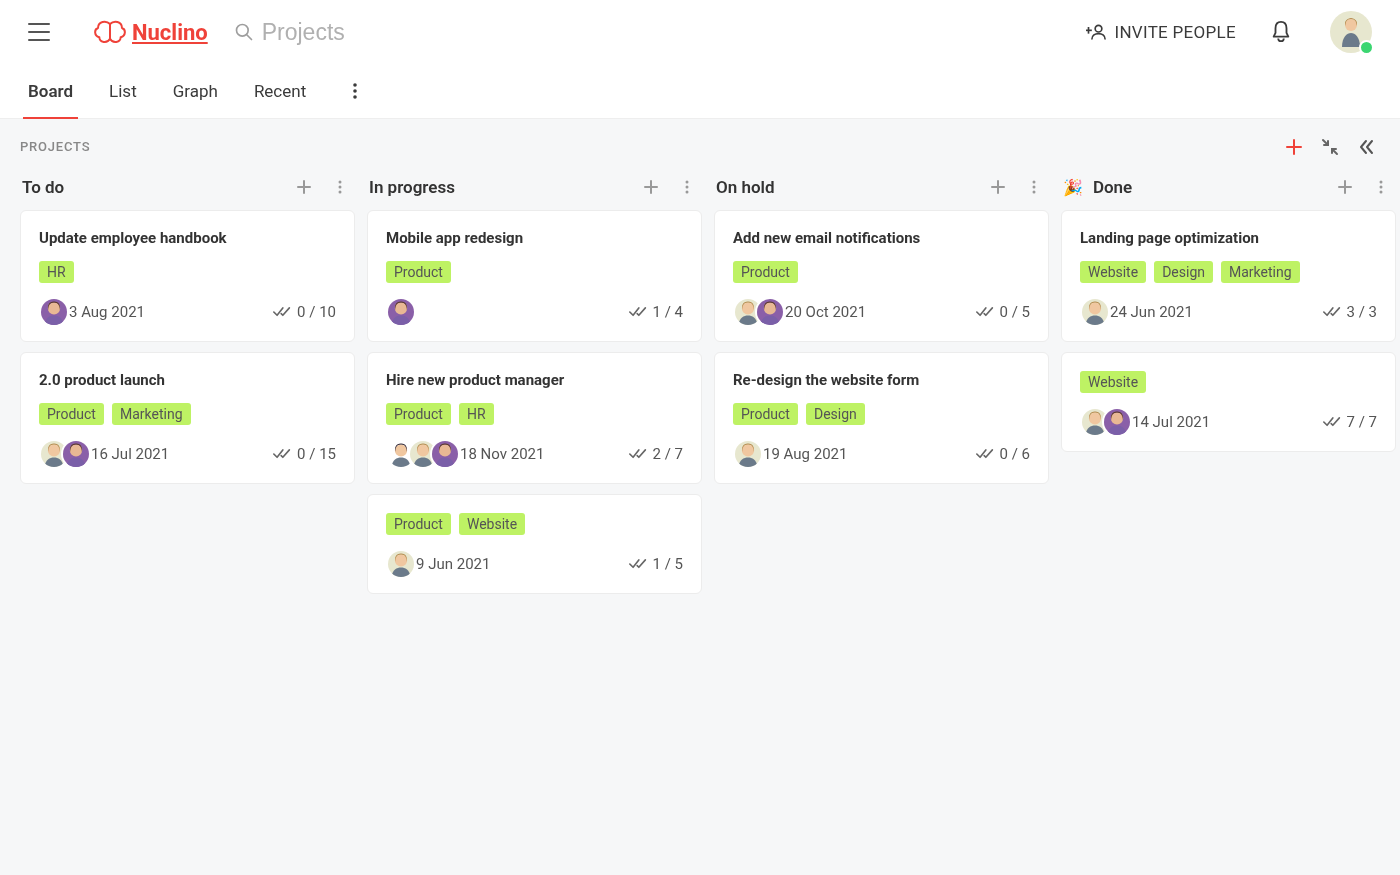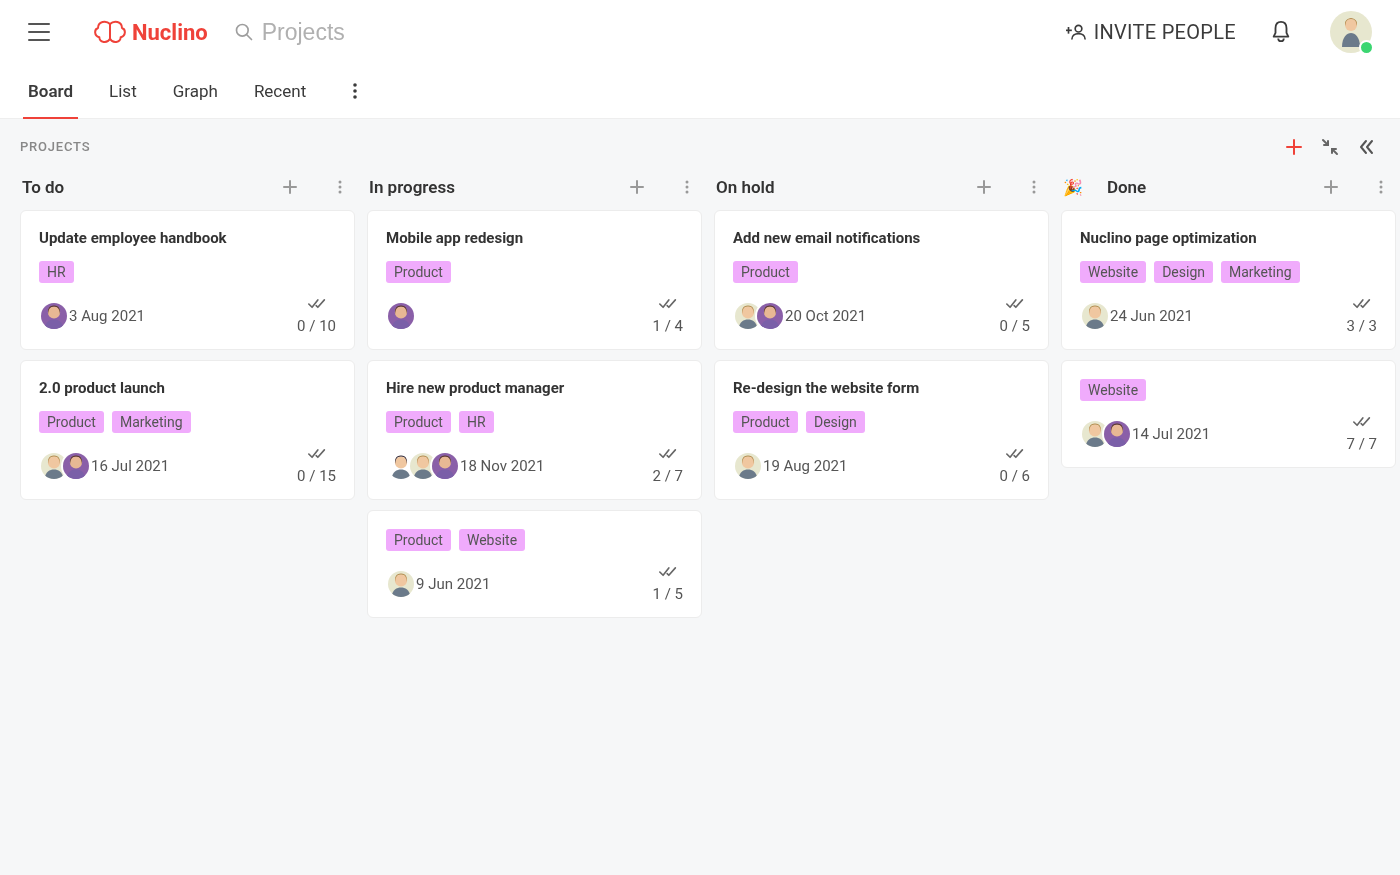--- a/index.html
+++ b/index.html
@@ -2,27 +2,27 @@
 <html><head>
 <meta charset="utf-8">
 <style>
 * { margin:0; padding:0; box-sizing:border-box; }
 body { font-family:-apple-system,BlinkMacSystemFont,"Segoe UI",Roboto,Helvetica,Arial,sans-serif; background:#fff; color:#222; width:1400px; height:875px; overflow:hidden; }
 
 
 .topbar { display:flex; align-items:center; height:64px; padding:0 28px; }
 .menu-icon { width:22px; height:18px; cursor:pointer; display:flex; flex-direction:column; justify-content:space-between; }
 .menu-icon span { display:block; width:100%; height:2px; background:#555; border-radius:2px; }
-.logo { display:flex; align-items:center; margin-left:44px; color:#ef4239; font-weight:700; font-size:22px; gap:6px; }
+.logo { display:flex; align-items:center; margin-left:44px; color:#ef4239; font-weight:700; font-size:22px; gap:6px;text-decoration:underline; }
 .brain { width:32px; height:24px; }
 .search-wrap { display:flex; align-items:center; margin-left:26px; color:#9e9e9e; gap:8px; }
 .search-wrap input { border:none; outline:none; font-size:23px; color:#9e9e9e; background:transparent; width:200px; }
 .search-wrap input::placeholder { color:#b0b0b0; }
 .spacer { flex:1; }
-.invite { display:flex; align-items:center; gap:8px; color:#3b3b3b; font-size:20px; cursor:pointer; letter-spacing:.3px; }
+.invite { display:flex; align-items:center; gap:8px; color:#3b3b3b; font-size:17px; cursor:pointer; letter-spacing:.3px; }
 .bell { margin-left:34px; cursor:pointer; color:#3b3b3b; }
 .avatar-main { width:42px; height:42px; border-radius:50%; margin-left:38px; position:relative; background:#e7e7cf; display:flex; align-items:center; justify-content:center; }
 .avatar-main::after { content:""; position:absolute; right:-2px; bottom:-2px; width:11px; height:11px; border-radius:50%; background:#3bd671; border:2px solid #fff; }
 .avatar-main svg{ width:24px; height:30px; }
 
 
 .viewtabs { display:flex; align-items:center; padding:0 28px; height:55px; border-bottom:1px solid #eee; gap:36px; font-size:17px; color:#3b3b3b; }
 .viewtabs .tab { height:100%; display:flex; align-items:center; cursor:pointer; position:relative; }
 .viewtabs .tab.active { font-weight:600; }
 .viewtabs .tab.active::after { content:""; position:absolute; left:-5px; right:-5px; bottom:-1px; height:2px; background:#ef4239; }
@@ -32,38 +32,38 @@
 .boardarea { background:#f6f7f8; height:calc(875px - 119px); padding:0 20px 20px 20px; overflow:auto; }
 .boardhead { display:flex; align-items:center; height:55px; }
 .boardhead .crumb { font-size:13px; letter-spacing:.8px; color:#888; font-weight:500; }
 .boardhead .spacer { flex:1; }
 .iconbtn { width:28px; height:28px; display:flex; align-items:center; justify-content:center; cursor:pointer; color:#555; }
 .iconbtn.red { color:#ef4239; }
 
 
 .columns { display:flex; gap:12px; }
 .col { width:335px; flex-shrink:0; }
-.colhead { display:flex; align-items:center; padding:0 2px 10px 2px; gap:24px; }
+.colhead { display:flex; align-items:center; padding:0 2px 10px 2px; gap:10px; }
 .colhead .title { font-size:17px; font-weight:600; color:#333; }
 .colhead .emoji { font-size:16px; }
 .colhead .grow { flex:1; }
 .colhead .smallbtn { width:26px; height:26px; display:flex; align-items:center; justify-content:center; cursor:pointer; color:#999; }
 
 
 .card { background:#fff; border:1px solid #ececec; border-radius:6px; padding:18px 18px 14px 18px; margin-bottom:10px; cursor:pointer; }
 .card .ctitle { font-size:15px; color:#333; font-weight:700; margin-bottom:14px; }
 .tagrow { display:flex; flex-wrap:wrap; gap:8px; margin-bottom:14px; }
-.tag { background:#f0abfc; color:#555; font-size:14px; padding:3px 8px; border-radius:3px; }
+.tag { background:#bef264; color:#555; font-size:14px; padding:3px 8px; border-radius:3px; }
 .cardfoot { display:flex; align-items:center; gap:0; }
 .avs { display:flex; }
 .av { width:30px; height:30px; border-radius:50%; border:2px solid #fff; margin-left:-8px; display:flex; align-items:center; justify-content:center; overflow:hidden; }
 .av:first-child { margin-left:0; }
 .date { font-size:15px; color:#555; }
 .cardfoot .grow { flex:1; }
-.tasks { display:flex; align-items:center; gap:6px; color:#555; font-size:15px;flex-direction:column; }
+.tasks { display:flex; align-items:center; gap:6px; color:#555; font-size:15px; }
 
 .person-svg { width:100%; height:100%; }
 
 svg { display:block; }
 </style>
 </head>
 <body>
 
 <div class="topbar">
   <div class="menu-icon">
@@ -453,21 +453,21 @@
       <div class="smallbtn">
             <svg width="16" height="16" viewBox="0 0 16 16">
     <circle cx="8" cy="3" r="1.5" fill="#999"></circle>
               <circle cx="8" cy="8" r="1.5" fill="#999"></circle>
               <circle cx="8" cy="13" r="1.5" fill="#999"></circle>
   </svg>
           </div>
     </div>
     <div class="cards">
           <div class="card">
-      <div class="ctitle">Nuclino page optimization</div>
+      <div class="ctitle">Landing page optimization</div>
       <div class="tagrow">
               <span class="tag">Website</span>
               <span class="tag">Design</span>
               <span class="tag">Marketing</span>
             </div>
       <div class="cardfoot">
         <div class="avs">
                 <div class="av">
                   <svg class="person-svg" viewBox="0 0 30 30">
     <rect width="30" height="30" fill="#e7e7cf"></rect>

